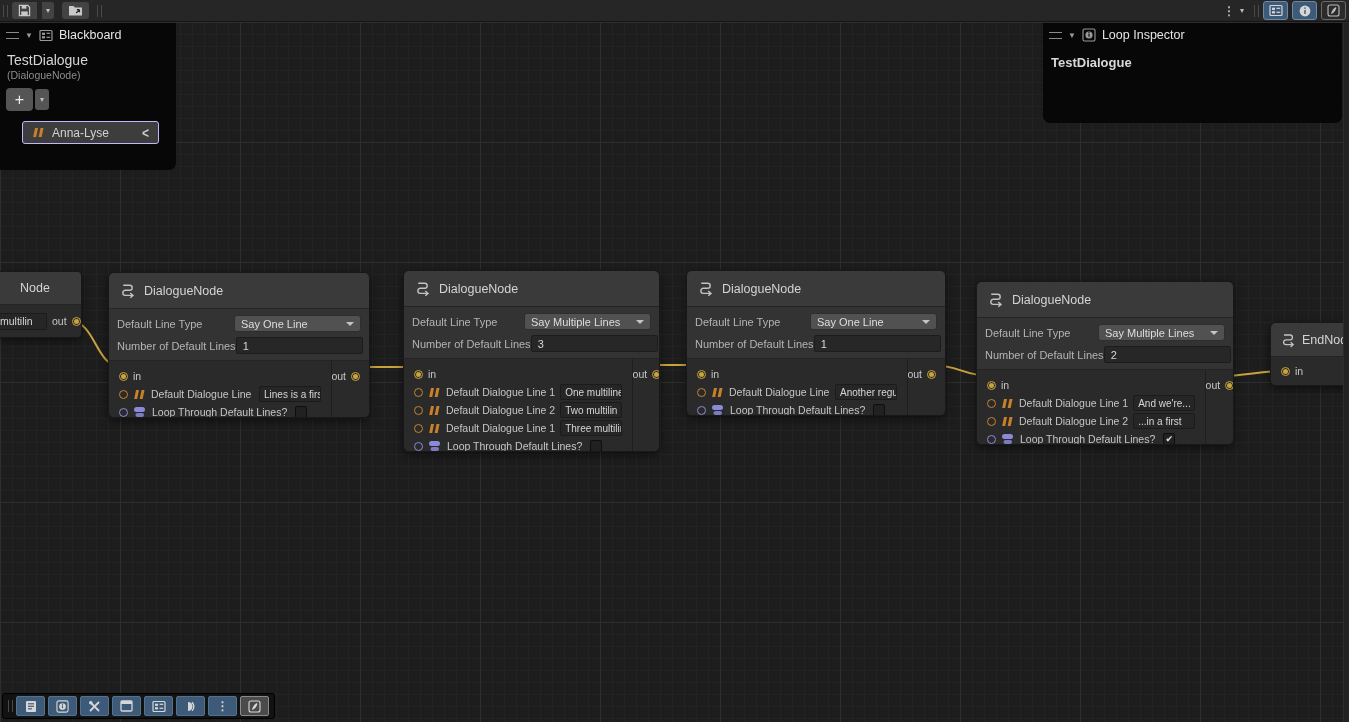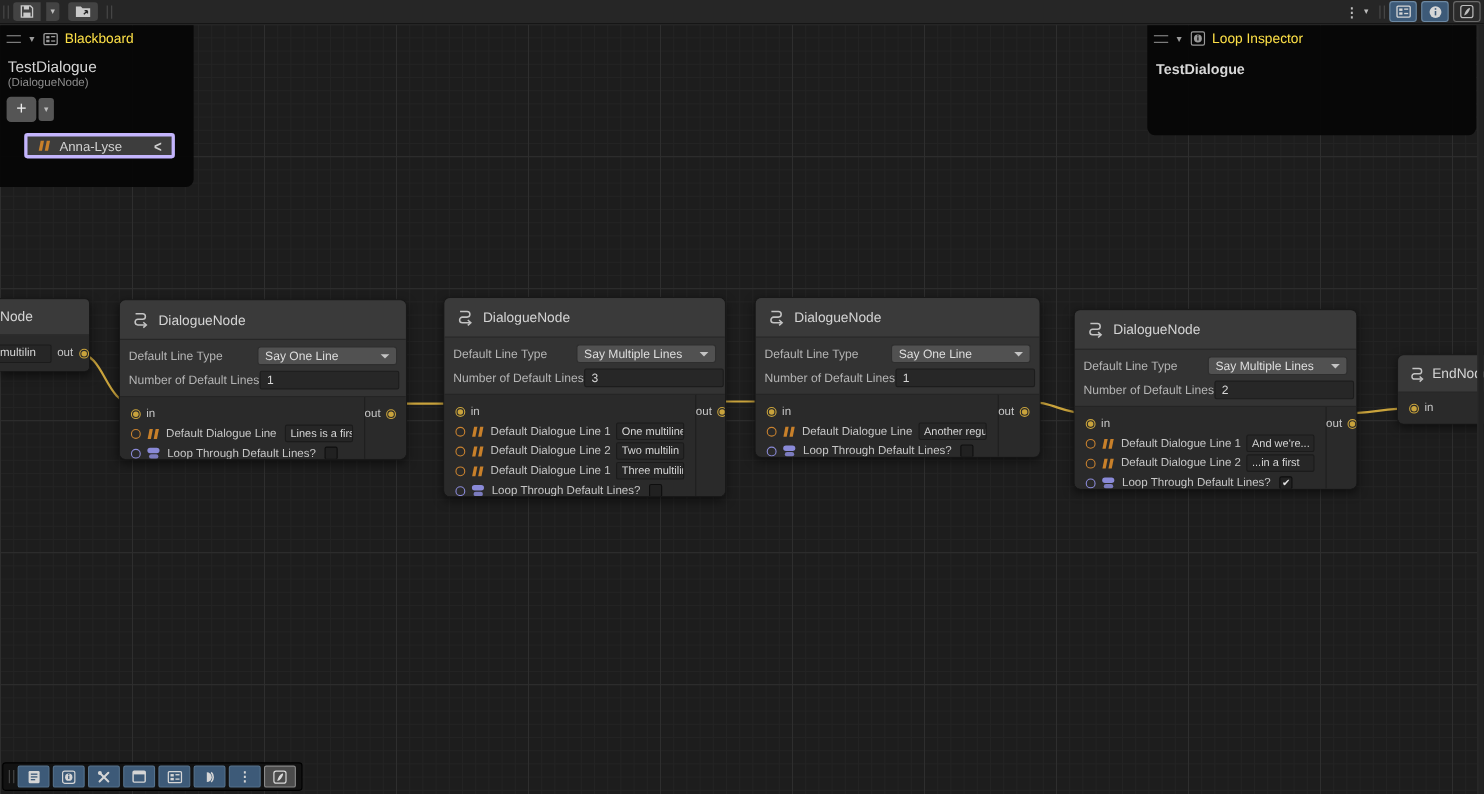--- a/index.html
+++ b/index.html
@@ -41,30 +41,30 @@
   .toolbar-bottom{position:absolute;left:2px;bottom:3px;height:26px;background:#121212;
     border:1px solid #000;border-radius:3px;display:flex;align-items:center;gap:3px;padding:0 5px;z-index:20}
   .bt-btn{width:29px;height:20px;border-radius:2px;display:flex;align-items:center;justify-content:center;flex:none}
   .bt-btn.blue{background:#3d5a78;border:1px solid #54718c}
   .bt-btn.gray{background:#4b4b4b;border:1px solid #8a8a8a}
   
   .panel{position:absolute;background:rgba(5,5,5,0.93);z-index:10;color:#a6a6a6}
   .panel-header{height:24px;display:flex;align-items:center;gap:6px;padding:0 6px}
   .p-handle{width:13px;height:7px;border-top:1px solid #8a8a8a;border-bottom:1px solid #8a8a8a;flex:none}
   .p-collapse{font-size:8px;color:#9a9a9a;flex:none}
-  .p-title{font-size:12.5px;color:#fde047;white-space:nowrap}
+  .p-title{font-size:12.5px;color:#e5e5e5;white-space:nowrap}
   .blackboard{left:0;top:23px;width:176px;height:147px;border-radius:0 0 7px 0}
   .bb-graphname{padding:5px 7px 0;font-size:14px;color:#d6d6d6}
   .bb-subtitle{padding:1px 7px 0;font-size:10.5px;color:#8d8d8d}
   .bb-btnrow{display:flex;gap:2px;padding:7px 6px 0}
   .bb-add{width:27px;height:23px;background:#555;border-radius:4px;color:#ececec;font-size:16px;
     display:flex;align-items:center;justify-content:center;line-height:1}
   .bb-addcaret{width:14px;height:21px;background:#555;border-radius:3px;display:flex;align-items:center;
     justify-content:center;margin-top:1px}
-  .bb-pill{margin:10px 0 0 22px;width:137px;height:23px;background:#3d3d3d;border:3px solid #c4b5fd;
+  .bb-pill{margin:10px 0 0 22px;width:137px;height:23px;background:#3d3d3d;border:1px solid #c4b5fd;
     border-radius:3px;display:flex;align-items:center;gap:7px;padding:0 9px}
   .bb-pill-label{font-size:12px;color:#d2d2d2;flex:1}
   .bb-chevron{font-size:12px;color:#cfcfcf;font-weight:bold;transform:scaleY(1.2)}
   .inspector{left:1043px;top:23px;width:299px;height:100px;border-radius:0 0 7px 7px}
   .gi-title{padding:8px 8px 0;font-size:13px;font-weight:bold;color:#d8d8d8}
   .right-strip{position:absolute;right:0;top:23px;width:6px;height:699px;background:#222;
     border-left:1px solid #2c2c2c;z-index:5}
   
   .edges{position:absolute;left:0;top:0;z-index:1}
   .wire{fill:none;stroke:#c9a33c;stroke-width:2;stroke-linecap:round}
@@ -95,21 +95,21 @@
   .inline-field{width:62px;height:16px;margin-left:auto;background:#262626;border:1px solid #1b1b1b;
     border-radius:2px;font-size:10px;color:#d6d6d6;display:flex;align-items:center;padding:0 4px;
     overflow:hidden;white-space:nowrap;flex:none}
   .checkbox{width:12px;height:12px;background:#212121;border:1px solid #0e0e0e;border-radius:2px;
     margin-left:3px;color:#e2e2e2;font-size:9px;line-height:11px;text-align:center;flex:none}
   .ports-right{width:38px;border-left:1px solid #1e1e1e;padding:6px 9px 0 0;display:flex;
     justify-content:flex-end;align-items:flex-start;flex:none}
   .out-row{height:18px;display:flex;align-items:center;gap:5px}
   
   .lnode{left:0;top:271px;width:82px;height:67px;border-radius:0 5px 5px 0;border-left:none}
-  .lnode .node-title{height:33px;padding:0 0}
+  .lnode .node-title{height:33px;padding:0 20px}
   .lnode-row{height:33px;display:flex;align-items:center;background:#2a2a2a;padding-right:7px;gap:5px}
   .lfield{width:47px;height:17px;background:#262626;border:1px solid #1b1b1b;border-left:none;
     border-radius:0 2px 2px 0;font-size:10.5px;color:#d6d6d6;display:flex;align-items:center;
     overflow:hidden;white-space:nowrap;flex:none}
   
   .endnode{left:1270px;top:322px;width:95px;height:64px}
   .endnode .node-title{height:34px;padding:0 9px;gap:6px}
   .endnode-row{height:29px;display:flex;align-items:center;background:#2a2a2a;padding:0 10px;gap:5px}
   .icon{flex:none;display:flex;align-items:center;justify-content:center}
 </style>

